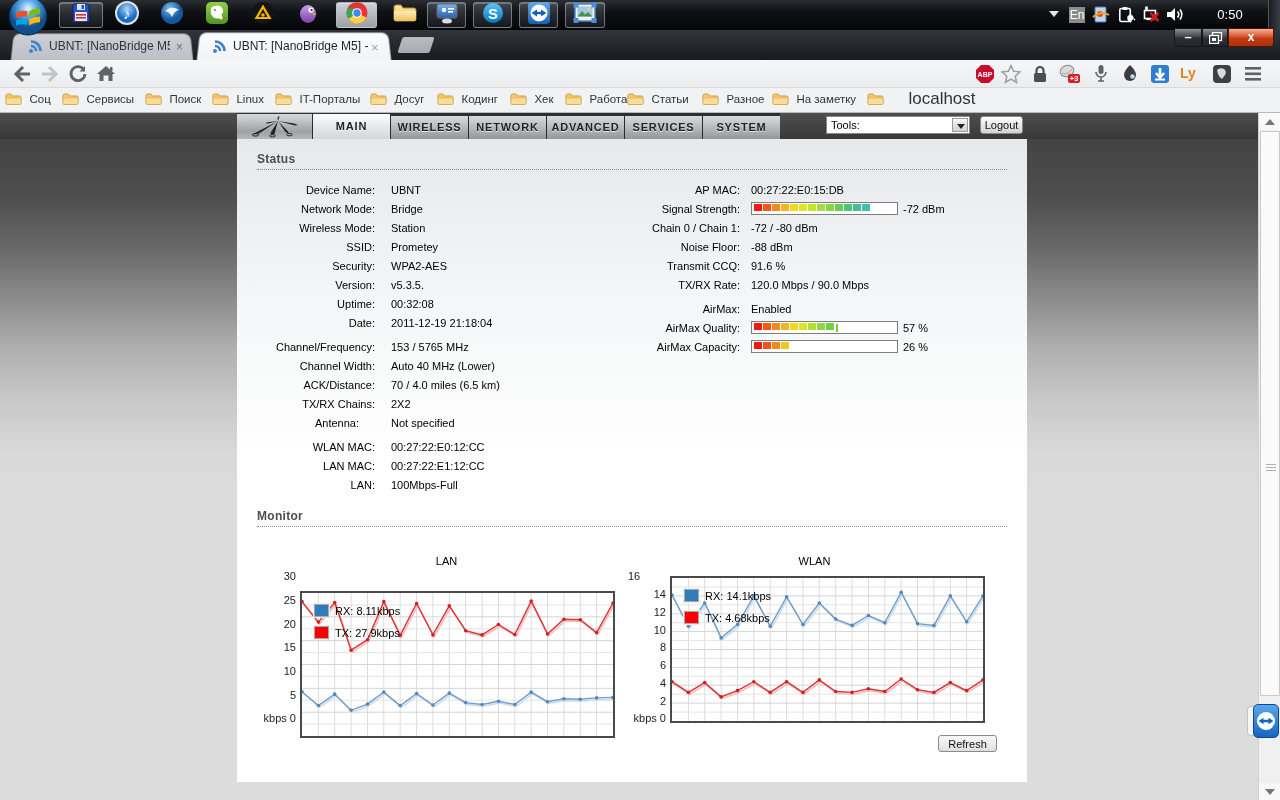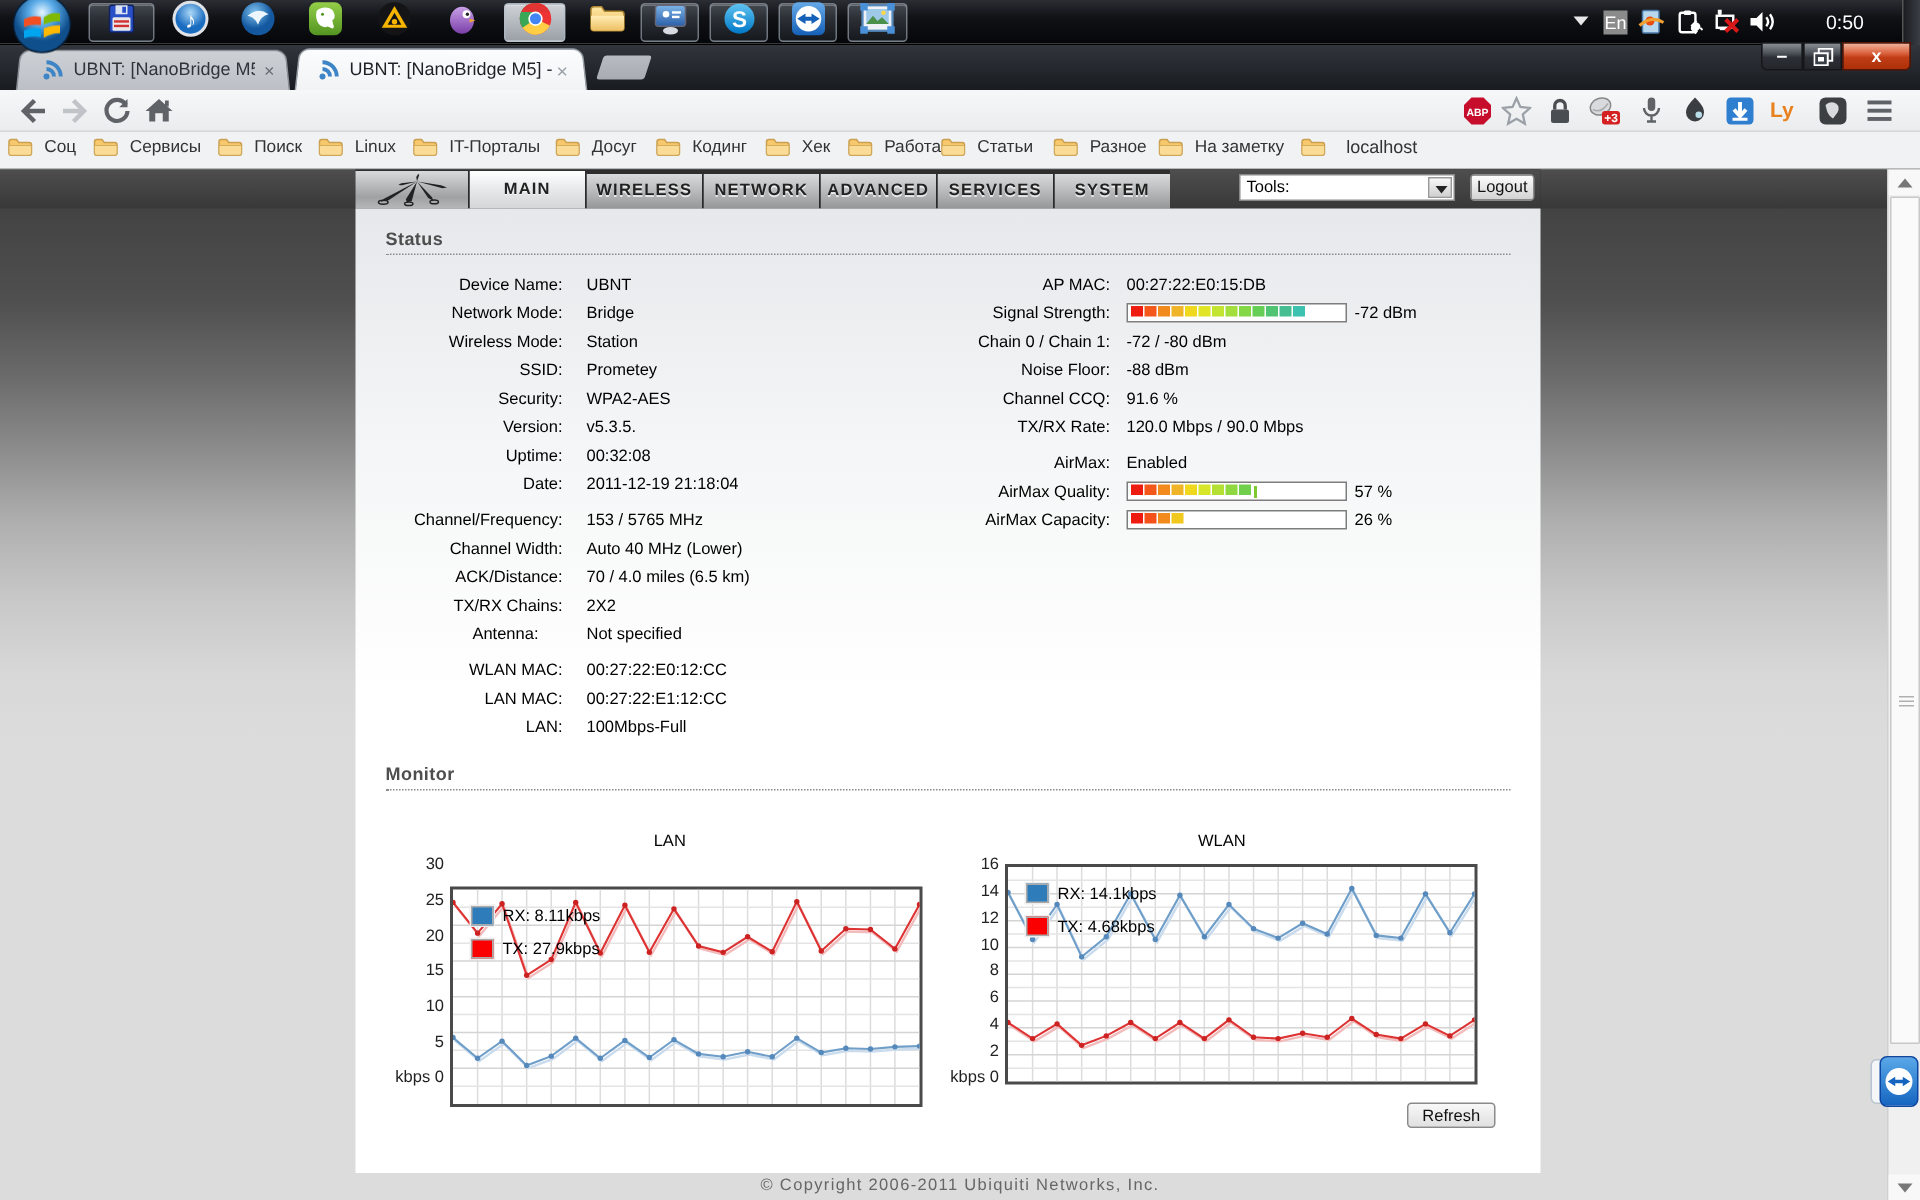--- a/index.html
+++ b/index.html
@@ -374,21 +374,21 @@
       <svg width="17" height="14" style="vertical-align:middle">
           <path d="M1 3.5 Q1 2 2.5 2 L6 2 L7.5 4 L14.5 4 Q16 4 16 5.5 L16 11 Q16 12.5 14.5 12.5 L2.5 12.5 Q1 12.5 1 11 Z" fill="#f7c96c" stroke="#caa050" stroke-width="1"></path>
           <path d="M1 6 L16 6 L16 11 Q16 12.5 14.5 12.5 L2.5 12.5 Q1 12.5 1 11 Z" fill="#fbdc96" stroke="#caa050" stroke-width="0.5"></path>
         </svg>
       <span style="font-size:11.5px;color:#333;vertical-align:middle;margin-left:3px">На заметку</span></div>
 <div style="position:absolute;left:867px;top:1px;height:17px">
       <svg width="17" height="14" style="vertical-align:middle">
           <path d="M1 3.5 Q1 2 2.5 2 L6 2 L7.5 4 L14.5 4 Q16 4 16 5.5 L16 11 Q16 12.5 14.5 12.5 L2.5 12.5 Q1 12.5 1 11 Z" fill="#f7c96c" stroke="#caa050" stroke-width="1"></path>
           <path d="M1 6 L16 6 L16 11 Q16 12.5 14.5 12.5 L2.5 12.5 Q1 12.5 1 11 Z" fill="#fbdc96" stroke="#caa050" stroke-width="0.5"></path>
         </svg>
-      <span style="font-size:12px;color:#333;vertical-align:middle;margin-left:9px">localhost</span></div>
+      <span style="font-size:17px;color:#333;vertical-align:middle;margin-left:20px">localhost</span></div>
 </div>
 
 <div style="position:absolute;left:0;top:113px;width:1280px;height:687px;background:linear-gradient(#3e3e3e 0px,#4f4f4f 87px,#6a6a6a 137px,#8c8c8c 187px,#b0b0b0 237px,#c8c8c8 287px,#d8d8d8 337px,#dcdcdc 380px,#dcdcdc 687px)"></div>
 
 <div style="position:absolute;left:0;top:113px;width:1280px;height:26px;background:linear-gradient(#4e4e4e,#383838)"></div>
 
 <div style="position:absolute;left:237px;top:113px;width:790px;height:26px;background:linear-gradient(#2e2e2e,#2e2e2e)">
   <div style="position:absolute;left:0;top:1px;width:75px;height:25px;background:linear-gradient(#d8d9da,#9fa1a3 70%,#b5b7b9)"><svg width="75" height="26" viewBox="0 0 75 26">
 <g fill="#222">
 <path d="M41 7 L19 18.5 L16.5 20.5 L22 19.5 Z"></path>
@@ -454,21 +454,21 @@
 <div class="lab" style="top:321px;left:20px;width:118px">LAN MAC:</div>
 <div class="val" style="top:321px;left:154px">00:27:22:E1:12:CC</div>
 <div class="lab" style="top:340px;left:20px;width:118px">LAN:</div>
 <div class="val" style="top:340px;left:154px">100Mbps-Full</div>
 <div class="lab" style="top:45px;left:360px;width:143px">AP MAC:</div>
 <div class="val" style="top:45px;left:514px">00:27:22:E0:15:DB</div>
 <div class="lab" style="top:83px;left:360px;width:143px">Chain 0 / Chain 1:</div>
 <div class="val" style="top:83px;left:514px">-72 / -80 dBm</div>
 <div class="lab" style="top:102px;left:360px;width:143px">Noise Floor:</div>
 <div class="val" style="top:102px;left:514px">-88 dBm</div>
-<div class="lab" style="top:121px;left:360px;width:143px">Channel CCQ:</div>
+<div class="lab" style="top:121px;left:360px;width:143px">Transmit CCQ:</div>
 <div class="val" style="top:121px;left:514px">91.6 %</div>
 <div class="lab" style="top:140px;left:360px;width:143px">TX/RX Rate:</div>
 <div class="val" style="top:140px;left:514px">120.0 Mbps / 90.0 Mbps</div>
 <div class="lab" style="top:164px;left:360px;width:143px">AirMax:</div>
 <div class="val" style="top:164px;left:514px">Enabled</div>
 <div class="lab" style="top:64px;left:360px;width:143px">Signal Strength:</div>
 <div class="lab" style="top:183px;left:360px;width:143px">AirMax Quality:</div>
 <div class="lab" style="top:202px;left:360px;width:143px">AirMax Capacity:</div>
 <div style="position:absolute;left:514px;top:63px;width:147px;height:13px;border:1px solid #7d7d7d;background:#fff">
         <div style="position:absolute;left:2px;top:1px;width:8px;height:7px;background:#ee1c10"></div>
@@ -676,33 +676,32 @@
           <circle cx="261.9" cy="114.4" r="1.8" fill="#cc2222"></circle>
           <circle cx="278.3" cy="104.6" r="1.8" fill="#cc2222"></circle>
           <circle cx="294.6" cy="112.6" r="1.8" fill="#cc2222"></circle>
           <circle cx="311.0" cy="101.9" r="1.8" fill="#cc2222"></circle>
         </svg>
         <div style="position:absolute;left:12px;top:11px;width:15px;height:13px;background:#2e7cba;border:1px solid #aaa;box-shadow:0 0 0 1px #eee"></div>
         <div style="position:absolute;left:33px;top:12px;font-size:11px;color:#000">RX: 14.1kbps</div>
         <div style="position:absolute;left:12px;top:33px;width:15px;height:13px;background:#fb0000;border:1px solid #aaa;box-shadow:0 0 0 1px #eee"></div>
         <div style="position:absolute;left:33px;top:34px;font-size:11px;color:#000">TX: 4.68kbps</div>
       </div>
-      <div style="position:absolute;left:391px;top:431px;width:38px;text-align:right;font-size:11px;color:#222">16</div>
+      <div style="position:absolute;left:391px;top:431px;width:38px;text-align:left;font-size:11px;color:#222">16</div>
       <div style="position:absolute;left:391px;top:449px;width:38px;text-align:right;font-size:11px;color:#222">14</div>
       <div style="position:absolute;left:391px;top:467px;width:38px;text-align:right;font-size:11px;color:#222">12</div>
       <div style="position:absolute;left:391px;top:485px;width:38px;text-align:right;font-size:11px;color:#222">10</div>
       <div style="position:absolute;left:391px;top:502px;width:38px;text-align:right;font-size:11px;color:#222">8</div>
       <div style="position:absolute;left:391px;top:520px;width:38px;text-align:right;font-size:11px;color:#222">6</div>
       <div style="position:absolute;left:391px;top:538px;width:38px;text-align:right;font-size:11px;color:#222">4</div>
       <div style="position:absolute;left:391px;top:556px;width:38px;text-align:right;font-size:11px;color:#222">2</div>
       <div style="position:absolute;left:381px;top:573px;width:48px;text-align:right;font-size:11px;color:#222">kbps 0</div>
   <div style="position:absolute;left:701px;top:596px;width:59px;height:17px;background:linear-gradient(#f8f8f8,#e0e0e0);border:1px solid #8a8a8a;border-radius:3px;font-size:11px;color:#111;text-align:center;line-height:16px">Refresh</div>
 </div>
 
-<div style="position:absolute;left:0;top:784px;width:1280px;text-align:center;font-size:11px;color:#666;letter-spacing:0.9px">© Copyright 2006-2011 Ubiquiti Networks, Inc.</div>
 
 <div style="position:absolute;left:1258px;top:113px;width:22px;height:687px;background:#f0f0f0;border-left:1px solid #d0d0d0">
   <div style="position:absolute;left:0;top:0;width:22px;height:17px;background:#f8f8f8">
         <div style="position:absolute;left:6px;top:6px;width:0;height:0;border-left:5px solid transparent;border-right:5px solid transparent;border-bottom:6px solid #777"></div>
       </div>
   <div style="position:absolute;left:1px;top:18px;width:20px;height:565px;background:#fafafa;border:1px solid #c8c8c8;border-radius:1px">
     <div style="position:absolute;left:5px;top:332px;width:10px;height:1px;background:#b0b0b0"></div>
     <div style="position:absolute;left:5px;top:335px;width:10px;height:1px;background:#b0b0b0"></div>
     <div style="position:absolute;left:5px;top:338px;width:10px;height:1px;background:#b0b0b0"></div>
   </div>

